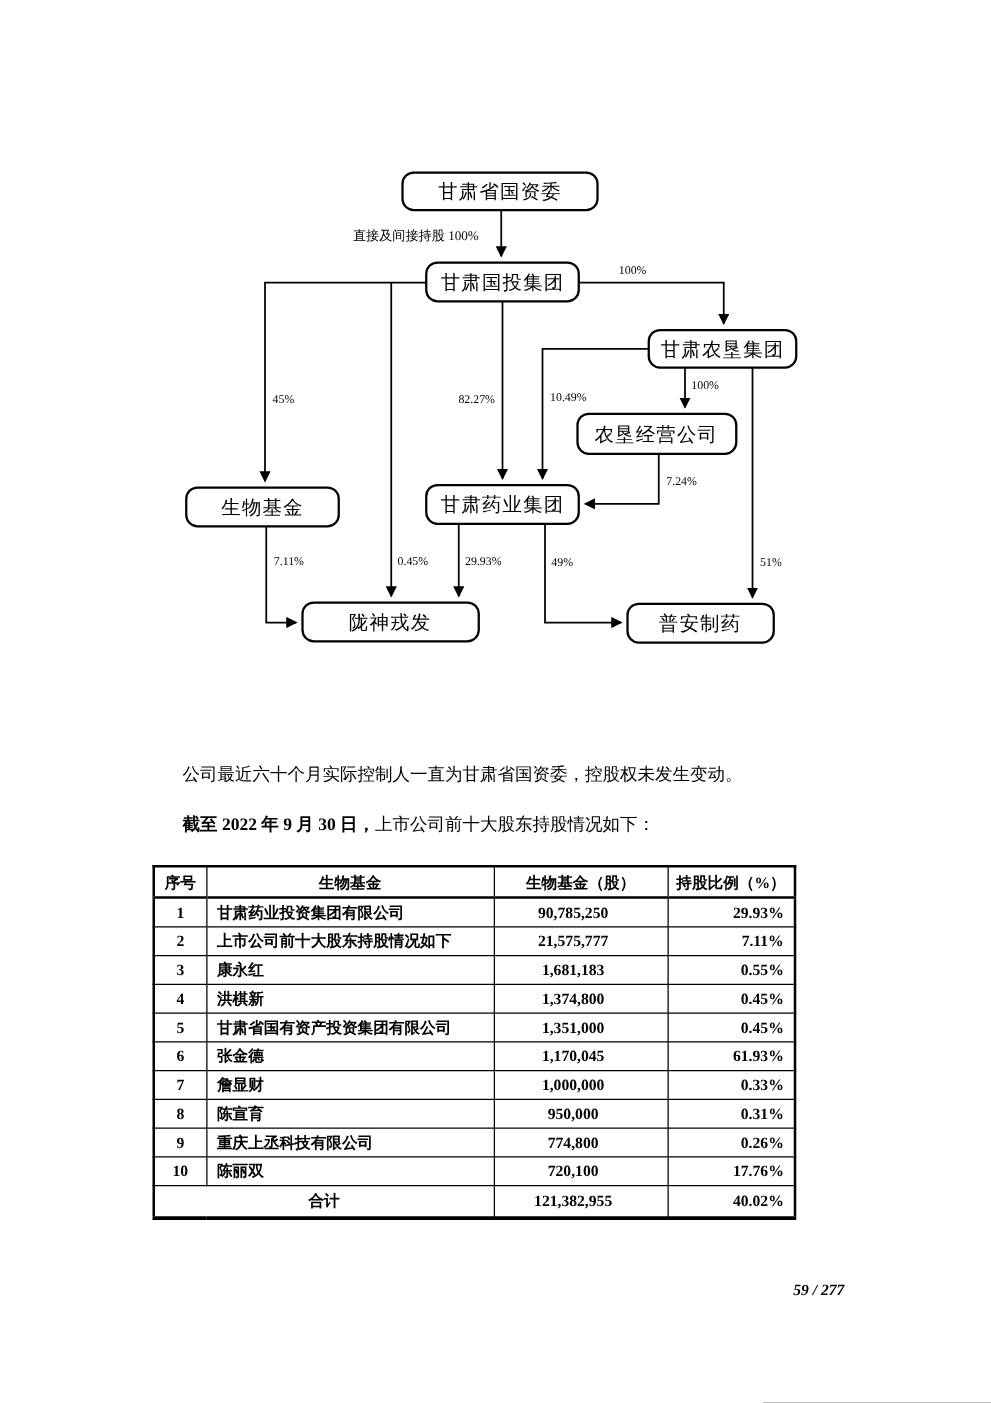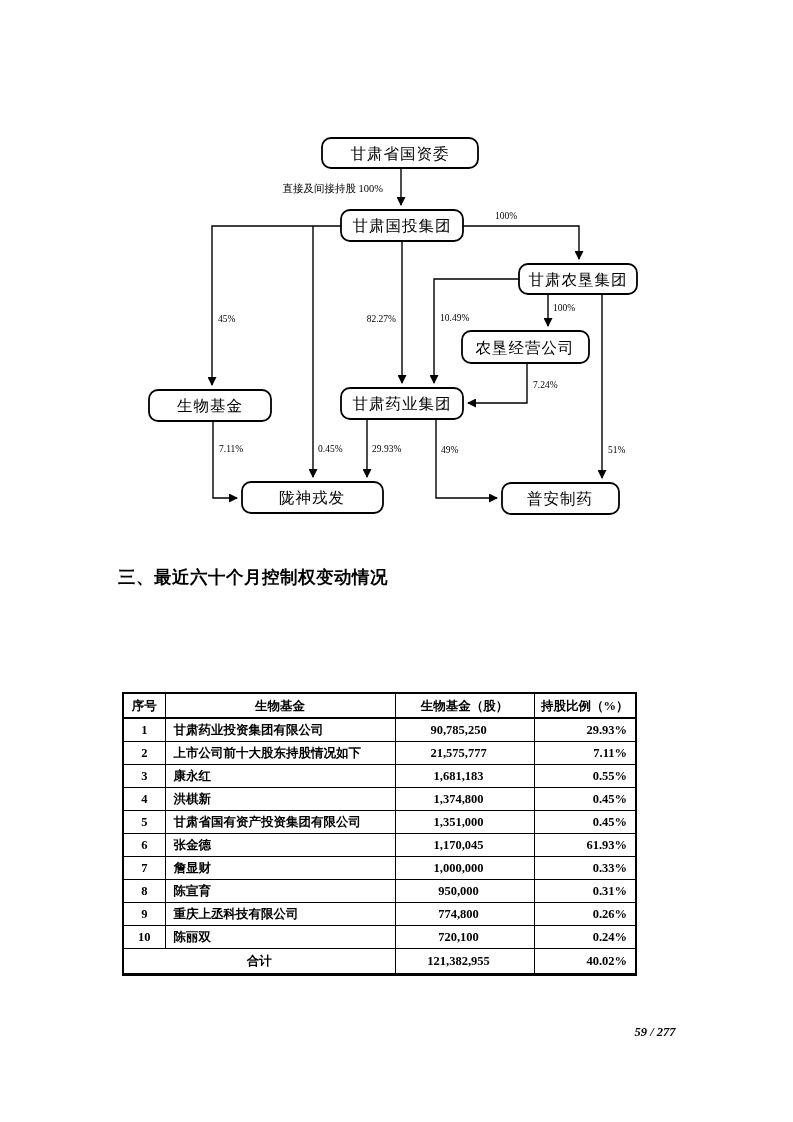--- a/index.html
+++ b/index.html
@@ -119,23 +119,26 @@
     <g>
       <rect x="242" y="482" width="141" height="31" rx="9"></rect>
       <text class="node-label" x="312" y="503" text-anchor="middle">陇神戎发</text>
     </g>
     <g>
       <rect x="502" y="483" width="117" height="31" rx="9"></rect>
       <text class="node-label" x="560" y="504" text-anchor="middle">普安制药</text>
     </g>
   </svg>
 
-  <div class="heading">三、最近六十个月控制权变动情况</div>
-
-
+
+  <div class="para para1">公司最近六十个月实际控制人一直为甘肃省国资委，控股权未发生变动。</div>
+
+  <div class="para para2">
+    <span class="lead">截至 2022 年 9 月 30 日，</span><span>上市公司前十大股东持股情况如下：</span>
+  </div>
 
   <div class="tbl-wrap">
     <table class="shareholders">
       <colgroup>
           <col style="width:42px">
           <col style="width:230px">
           <col style="width:139px">
           <col style="width:102px">
         </colgroup>
       <thead>
@@ -198,21 +201,21 @@
         <tr>
           <td class="c-no">9</td>
           <td class="c-name">重庆上丞科技有限公司</td>
           <td class="c-shares">774,800</td>
           <td class="c-pct">0.26%</td>
         </tr>
         <tr>
           <td class="c-no">10</td>
           <td class="c-name">陈丽双</td>
           <td class="c-shares">720,100</td>
-          <td class="c-pct">0.24%</td>
+          <td class="c-pct">17.76%</td>
         </tr>
       </tbody>
       <tfoot>
         <tr>
           <td class="c-total" colspan="2">合计</td>
           <td class="c-shares">121,382,955</td>
           <td class="c-pct">40.02%</td>
         </tr>
       </tfoot>
     </table>

